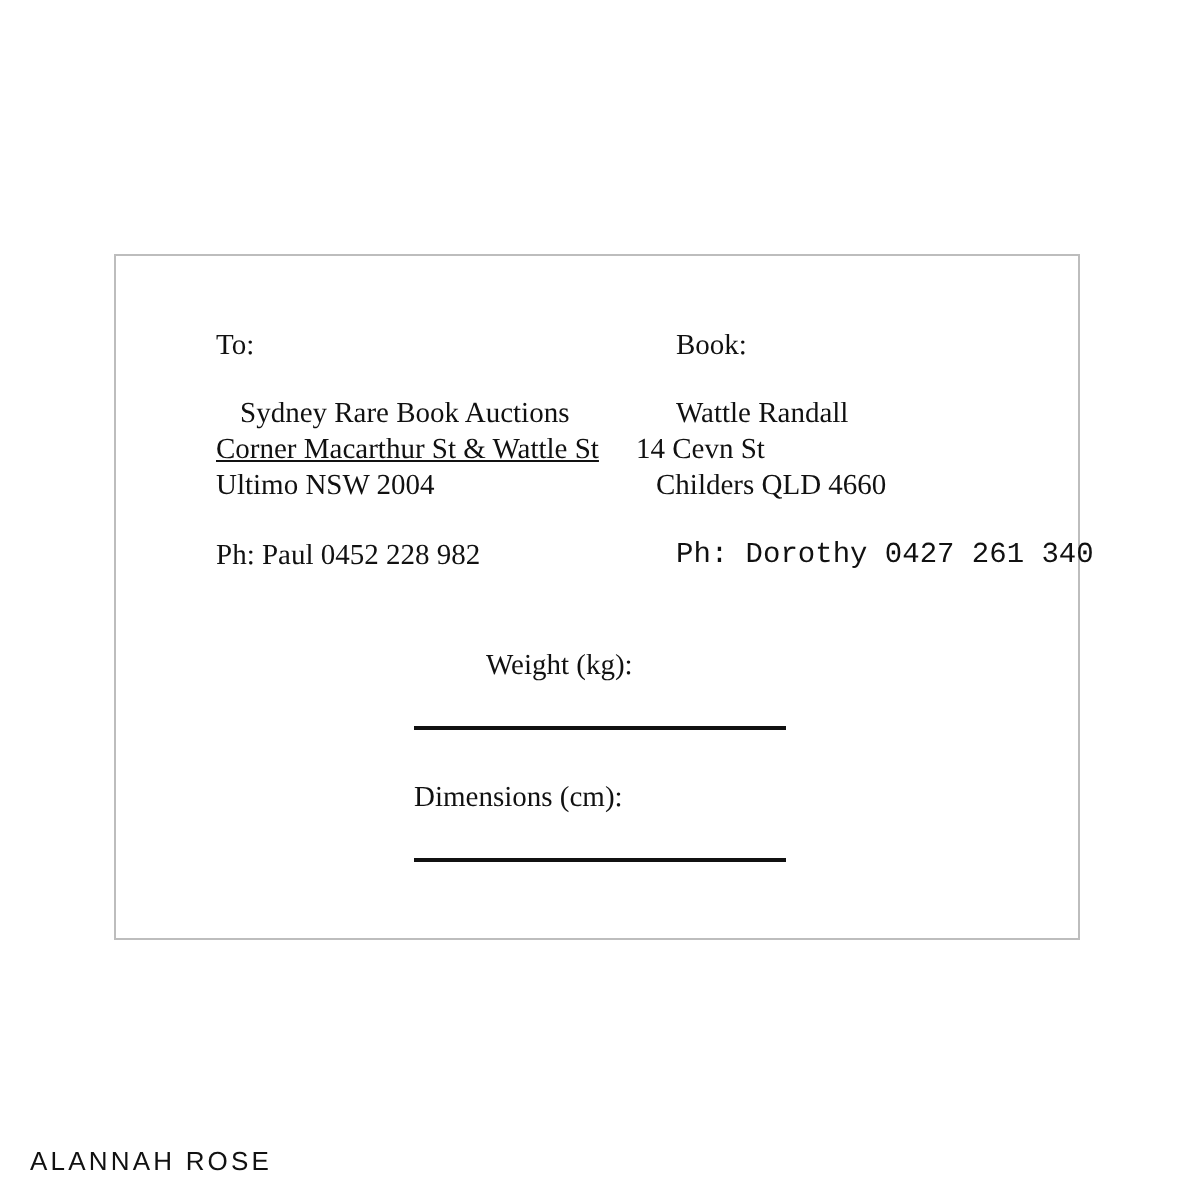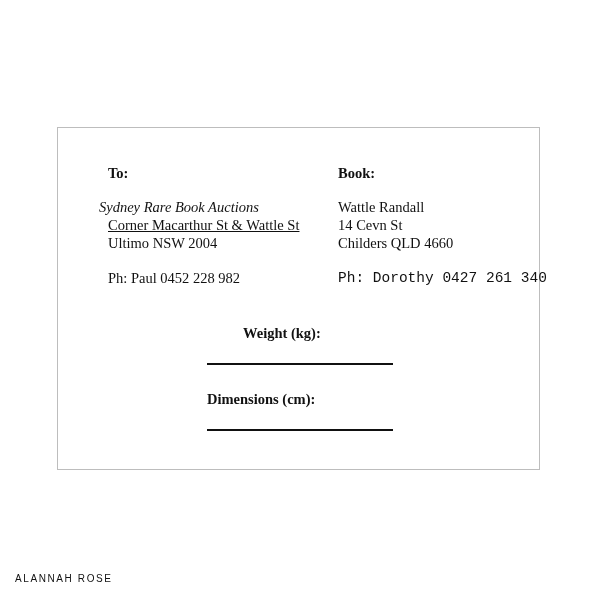--- a/index.html
+++ b/index.html
@@ -2,44 +2,44 @@
 <html><head>
   <meta charset="utf-8">
   <style>
     html, body { margin: 0; padding: 0; }
     body { width: 600px; height: 600px; background: #ffffff; position: relative; overflow: hidden; }
     .label-box {
       position: absolute; left: 57px; top: 127px; width: 483px; height: 343px;
       border: 1.5px solid #bdbdbd; box-sizing: border-box; background: #fff;
     }
     .serif { font-family: "Liberation Serif", "DejaVu Serif", serif; color: #111; font-size: 14.5px; }
-    .heading { position: absolute; font-weight: bold; }
+    .heading { position: absolute; font-weight: normal; }
     .line { position: absolute; white-space: nowrap; }
     .rule { position: absolute; height: 1.5px; background: #111; }
     .brand {
       position: absolute; left: 15px; top: 573px;
       font-family: "Liberation Sans", "DejaVu Sans", sans-serif;
-      font-size: 10px; letter-spacing: 1.6px; color: #111;
+      font-size: 13px; letter-spacing: 1.6px; color: #111;
     }
   </style>
 </head>
 <body>
 
 <div class="label-box"></div>
 
 <div class="serif heading" style="left:108px; top:165px;">To:</div>
-<div class="serif line" style="left:99px; top:199px;font-style:italic;">Sydney Rare Book Auctions</div>
+<div class="serif line" style="left:120px; top:199px;">Sydney Rare Book Auctions</div>
 <div class="serif line" style="left:108px; top:217px;text-decoration:underline;">Corner Macarthur St &amp; Wattle St</div>
 <div class="serif line" style="left:108px; top:235px;">Ultimo NSW 2004</div>
 <div class="serif line" style="left:108px; top:270px;text-align:right;">Ph: Paul 0452 228 982</div>
 
 <div class="serif heading" style="left:338px; top:165px;">Book:</div>
 <div class="serif line" style="left:338px; top:199px;">Wattle Randall</div>
-<div class="serif line" style="left:338px; top:217px;">14 Cevn St</div>
-<div class="serif line" style="left:338px; top:235px;">Childers QLD 4660</div>
+<div class="serif line" style="left:318px; top:217px;">14 Cevn St</div>
+<div class="serif line" style="left:328px; top:235px;">Childers QLD 4660</div>
 <div class="serif line" style="left:338px; top:270px;font-family:Liberation Mono, monospace;">Ph: Dorothy 0427 261 340</div>
 
 <div class="serif heading" style="left:207px; top:325px;margin-left:36px;">Weight (kg):</div>
 <div class="rule" style="left:207px; top:363px; width:186px;"></div>
 
 <div class="serif heading" style="left:207px; top:391px;">Dimensions (cm):</div>
 <div class="rule" style="left:207px; top:429px; width:186px;"></div>
 
 <div class="brand">ALANNAH ROSE</div>
 

